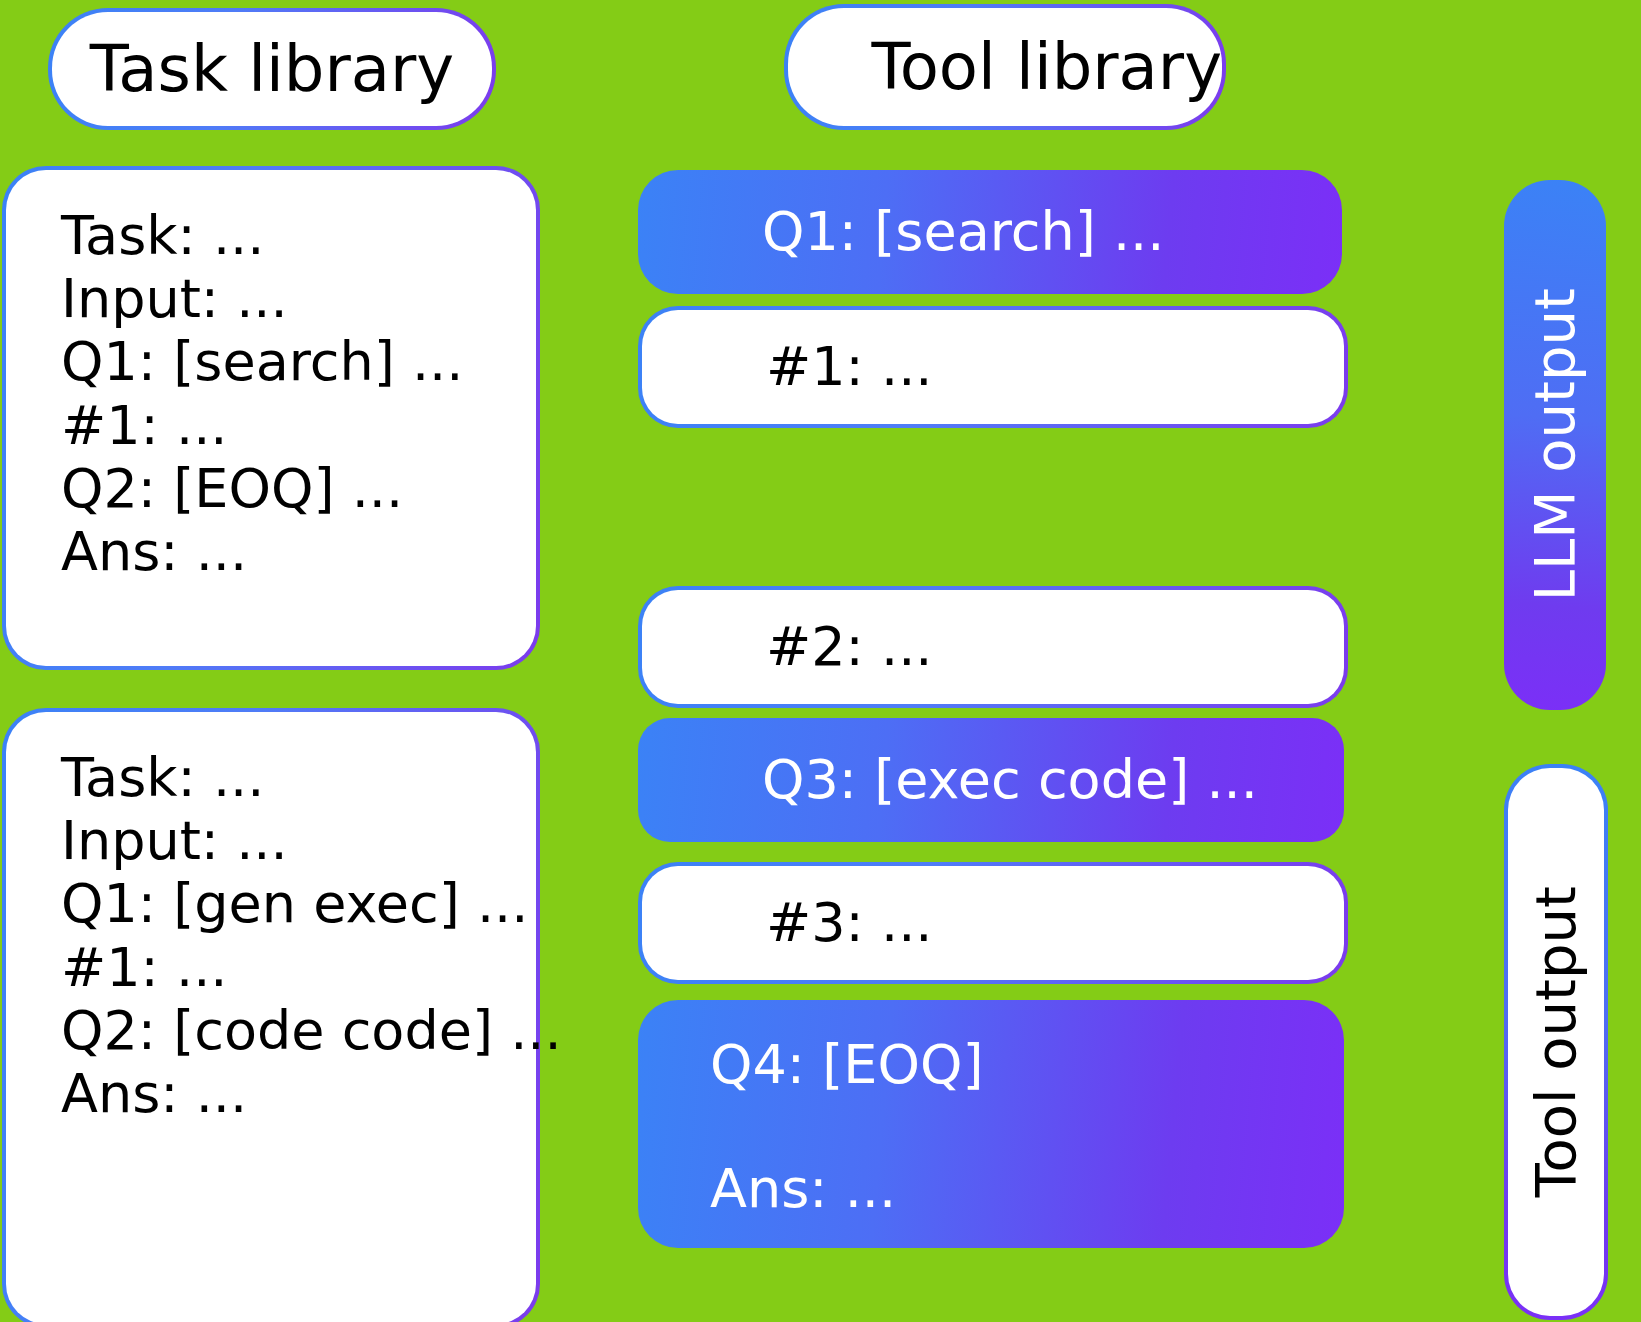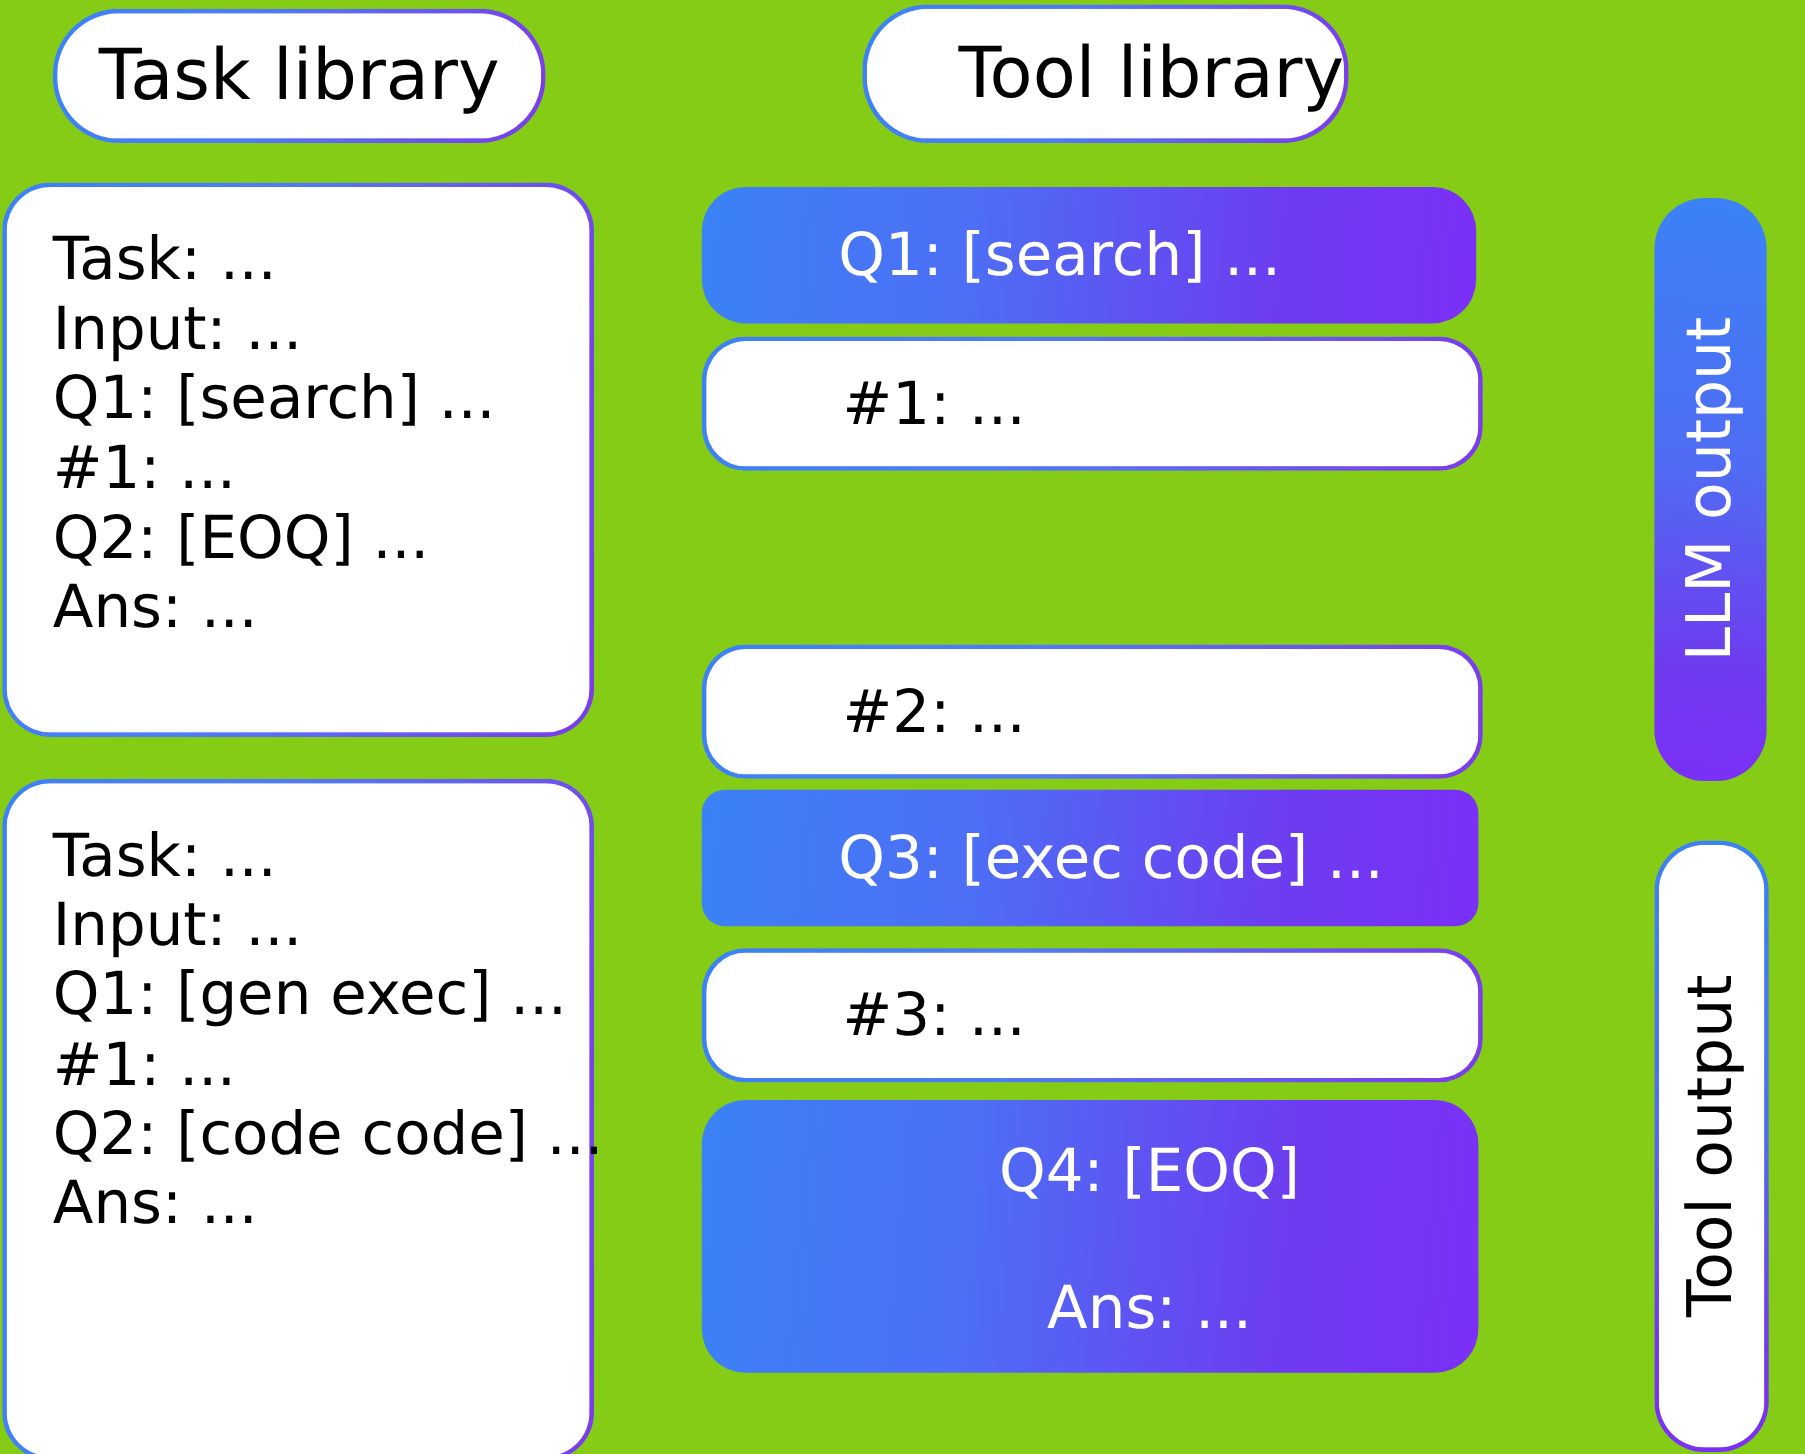--- a/index.html
+++ b/index.html
@@ -53,21 +53,21 @@
     line-height: 1;
     white-space: nowrap;
   }
 
   #task-library-pill { left: 48px;  top: 8px;  width: 448px; height: 122px; }
   #tool-library-pill { left: 784px; top: 4px;  width: 442px; height: 126px; justify-content: flex-end; }
 
   
   .task-card {
     border-radius: 44px;
-    padding: 34px 0 34px 42px;
+    padding: 34px 0 34px 55px;
   }
   .task-card .line {
     font-size: 54px;
     line-height: 1.17;
     color: #000000;
     white-space: nowrap;
   }
 
   #task-card-1 { left: 2px; top: 166px; width: 538px; height: 504px; }
   #task-card-2 { left: 2px; top: 708px; width: 538px; height: 620px; }
@@ -83,37 +83,36 @@
     white-space: nowrap;
     padding-left: 124px;
   }
   .traj-card.filled .line { color: #ffffff; }
   .traj-card.outlined .line { color: #000000; }
 
   #traj-card-0 { left: 638px; top: 170px; width: 704px; height: 124px; border-radius: 40px; }
   #traj-card-1 { left: 638px; top: 306px; width: 710px; height: 122px; border-radius: 40px; }
   #traj-card-2 { left: 638px; top: 442px; width: 706px; height: 124px; border-radius: 40px; }
   #traj-card-3 { left: 638px; top: 586px; width: 710px; height: 122px; border-radius: 40px; }
-  #traj-card-4 { left: 638px; top: 718px; width: 706px; height: 124px; border-radius: 21px; }
+  #traj-card-4 { left: 638px; top: 718px; width: 706px; height: 124px; border-radius: 32px; }
   #traj-card-5 { left: 638px; top: 862px; width: 710px; height: 122px; border-radius: 40px; }
 
   
   #traj-card-6 {
     left: 638px; top: 1000px; width: 706px; height: 248px;
     border-radius: 40px;
     display: block;
     padding-top: 34px;
     box-sizing: border-box;
   }
   #traj-card-6 .line {
     color: #ffffff;
     font-size: 54px;
     line-height: 1.15;
-    padding-left: 108px;
-    text-align: center;
+    padding-left: 72px;
   }
   #traj-card-6 .line.spaced { margin-top: 62px; }
 
   
   .vpill {
     border-radius: 46px;
     display: flex;
     align-items: center;
     justify-content: center;
   }

